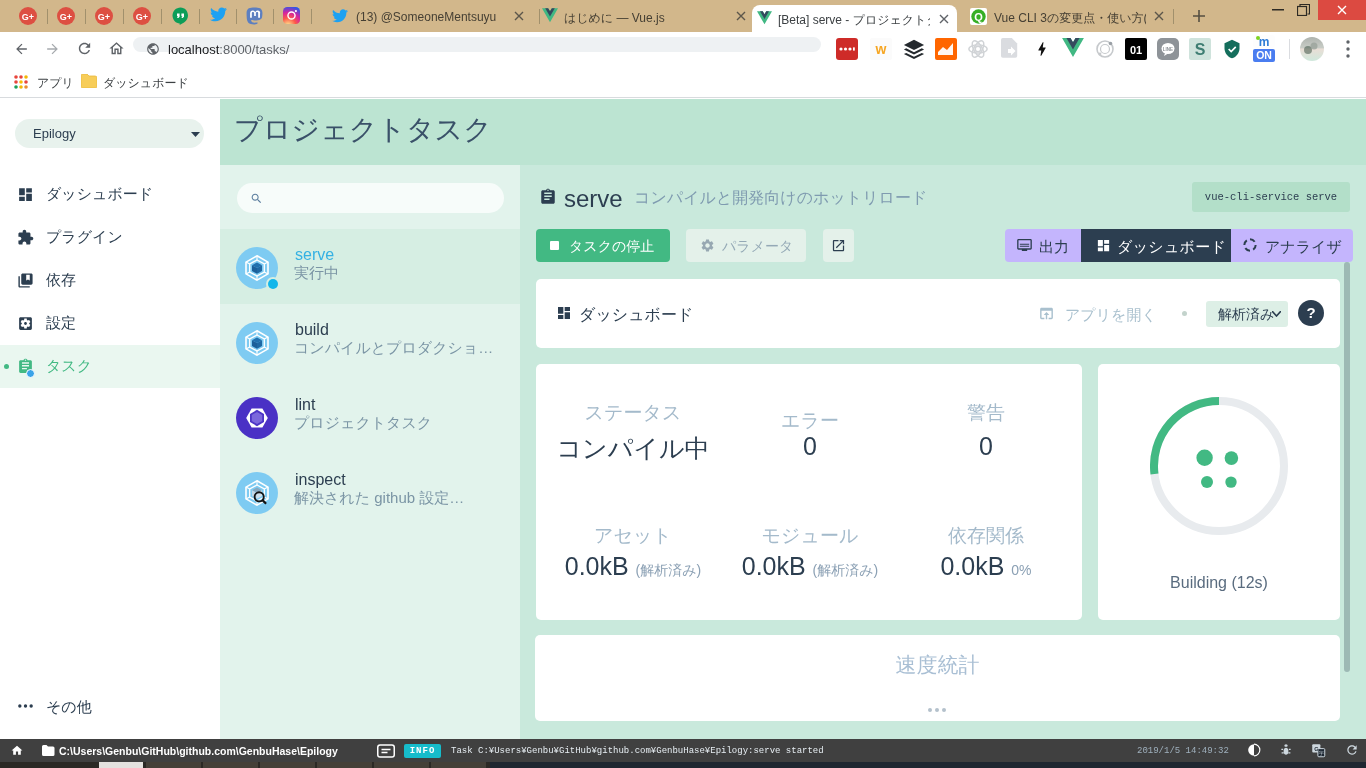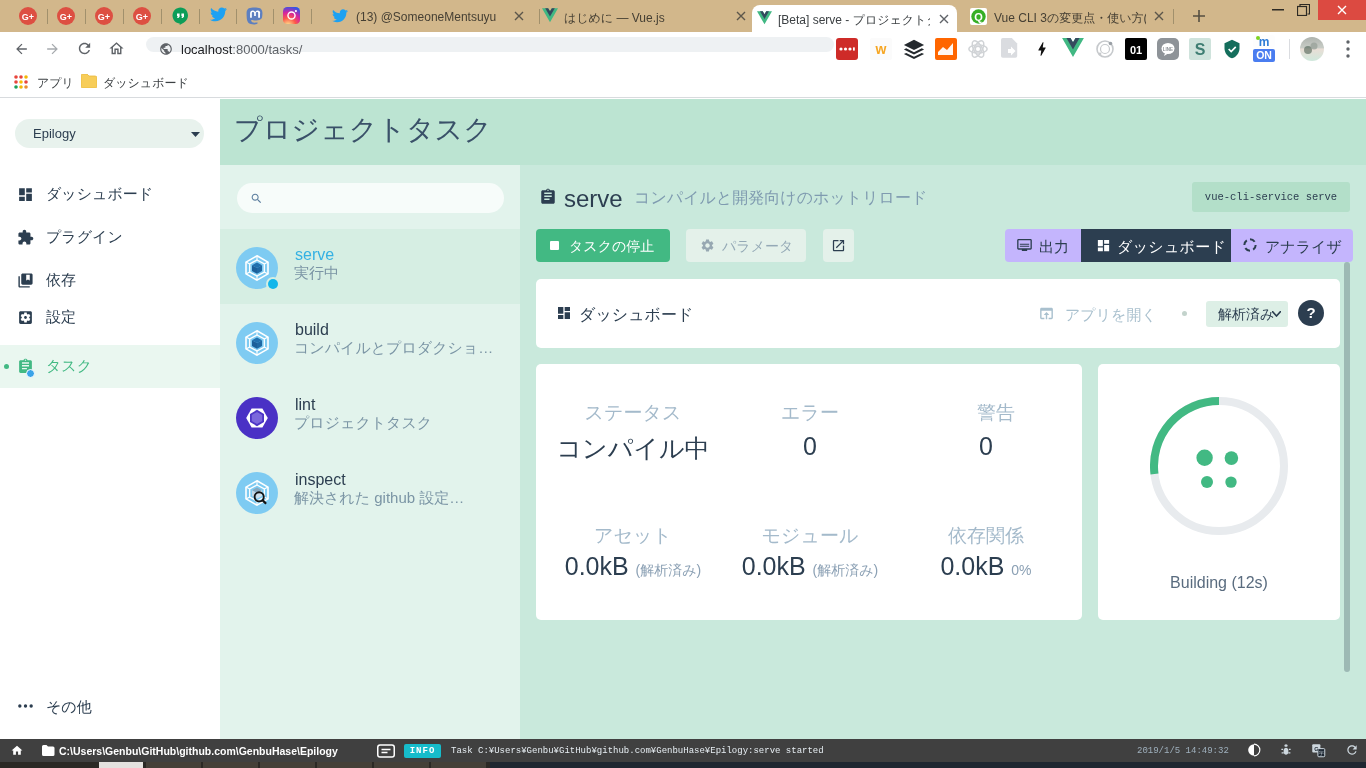--- a/index.html
+++ b/index.html
@@ -9,21 +9,21 @@
 svg { display:block; }
 #tabstrip { position:absolute; left:0; top:0; width:1366px; height:32px; background:#d2b78b; }
 .pin { position:absolute; top:7px; }
 .tabsep { position:absolute; top:9px; width:1px; height:15px; background:#a1906c; }
 .tabtitle { position:absolute; top:10px; font-size:12px; color:#453f33; white-space:nowrap; overflow:hidden; }
 .tabx { position:absolute; top:8px; width:16px; height:16px; }
 .tabx svg { margin:3px; }
 #activetab { position:absolute; left:752px; top:5px; width:205px; height:27px; background:#fff; border-radius:8px 8px 0 0; }
 #closebtn { position:absolute; left:1318px; top:0; width:48px; height:20px; background:#dc4a41; }
 #toolbar { position:absolute; left:0; top:32px; width:1366px; height:34px; background:#fff; }
-#omnibox { position:absolute; left:146px; top:5px; width:688px; height:15px; border-radius:12px; background:#eef1f3; }
+#omnibox { position:absolute; left:133px; top:5px; width:688px; height:15px; border-radius:12px; background:#eef1f3; }
 #urltext { position:absolute; left:35px; top:5px; font-size:13px; color:#202124; }
 .ext { position:absolute; top:6px; width:22px; height:22px; }
 #bookmarks { position:absolute; left:0; top:66px; width:1366px; height:32px; background:#fff; border-bottom:1px solid #d8dbde; font-size:12px; color:#3c4043; }
 #app { position:absolute; left:0; top:99px; width:1366px; height:663px; background:#c9e9dc; }
 #sidebar { position:absolute; left:0; top:0; width:220px; height:663px; background:#fff; }
 #projsel { position:absolute; left:15px; top:20px; width:189px; height:29px; background:#e8f2ed; border-radius:15px; font-size:13px; color:#2c3e50; line-height:29px; }
 .nav { position:absolute; left:0; width:220px; height:43px; color:#2c3e50; }
 .nav .ic { position:absolute; left:17px; top:13px; }
 .nav .lb { position:absolute; left:46px; top:12px; font-size:15px; }
 .nav.active { background:#eaf7f0; color:#42b983; }
@@ -499,22 +499,22 @@
         <div class="abs" style="left:12px;top:5px;font-size:14px;color:#2c3e50;">解析済み</div>
         <svg class="abs" style="left:66px;top:10px;" width="9" height="6">
             <path d="M0 0l4.5 5L9 0" fill="none" stroke="#2c3e50" stroke-width="1.6"></path>
           </svg>
       </div>
       <div class="abs" style="left:762px;top:21px;width:26px;height:26px;border-radius:50%;background:#2c3e50;color:#fff;font-size:15px;font-weight:bold;text-align:center;line-height:26px;">?</div>
     </div>
 
     <div class="card" style="left:16px;top:199px;width:546px;height:256px;">
       <div class="statlabel" style="left:97px;top:36px;">ステータス</div>
-      <div class="statlabel" style="left:274px;top:36px;font-family:Liberation Serif, serif;">エラー</div>
-      <div class="statlabel" style="left:460px;top:36px;">警告</div>
+      <div class="statlabel" style="left:274px;top:44px;font-family:Liberation Serif, serif;">エラー</div>
+      <div class="statlabel" style="left:450px;top:36px;">警告</div>
       <div class="statval" style="left:97px;top:68px;">コンパイル中</div>
       <div class="statval" style="left:274px;top:68px;">0</div>
       <div class="statval" style="left:450px;top:68px;">0</div>
       <div class="statlabel" style="left:97px;top:159px;">アセット</div>
       <div class="statlabel" style="left:274px;top:159px;">モジュール</div>
       <div class="statlabel" style="left:450px;top:159px;">依存関係</div>
       <div class="statval" style="left:97px;top:188px;">0.0kB <span class="statsm">(解析済み)</span></div>
       <div class="statval" style="left:274px;top:188px;">0.0kB <span class="statsm">(解析済み)</span></div>
       <div class="statval" style="left:450px;top:188px;">0.0kB <span class="statsm">0%</span></div>
     </div>
@@ -524,20 +524,26 @@
         <circle cx="69" cy="69" r="65" fill="none" stroke="#e8ebee" stroke-width="8"></circle>
         <path d="M69 4 A65 65 0 0 0 4.48 76.9" fill="none" stroke="#42b983" stroke-width="8"></path>
         <circle cx="54.6" cy="60.7" r="8.2" fill="#42b983"></circle>
         <circle cx="81.4" cy="61.1" r="6.8" fill="#42b983"></circle>
         <circle cx="57" cy="85.1" r="6" fill="#42b983"></circle>
         <circle cx="81" cy="85.1" r="5.7" fill="#42b983"></circle>
       </svg>
       <div class="abs" style="left:0;top:210px;width:242px;text-align:center;font-size:16px;color:#5a6c7f;">Building (12s)</div>
     </div>
 
+    <div class="card" style="left:15px;top:470px;width:805px;height:86px;">
+      <div class="abs" style="left:0;top:16px;width:805px;text-align:center;font-size:21px;color:#a9bfd4;">速度統計</div>
+      <div class="abs" style="left:393px;top:73px;width:4px;height:4px;border-radius:50%;background:#b4c1cc;"></div>
+      <div class="abs" style="left:400px;top:73px;width:4px;height:4px;border-radius:50%;background:#b4c1cc;"></div>
+      <div class="abs" style="left:407px;top:73px;width:4px;height:4px;border-radius:50%;background:#b4c1cc;"></div>
+    </div>
   </div>
 
   <div id="sidebar">
     <div id="projsel"><span style="padding-left:18px;">Epilogy</span>
       <svg class="abs" style="left:176px;top:13px;" width="9" height="5">
           <path d="M0 0h9L4.5 5z" fill="#2c3e50"></path>
         </svg>
     </div>
     <div class="nav" style="top:74px;">
       <svg class="ic" width="17" height="17" viewBox="0 0 24 24">
@@ -550,21 +556,21 @@
           <path d="M20.5 11H19V7c0-1.1-.9-2-2-2h-4V3.5C13 2.12 11.88 1 10.5 1S8 2.12 8 3.5V5H4c-1.1 0-1.99.9-1.99 2v3.8H3.5c1.49 0 2.7 1.21 2.7 2.7s-1.21 2.7-2.7 2.7H2V20c0 1.1.9 2 2 2h3.8v-1.5c0-1.49 1.21-2.7 2.7-2.7 1.49 0 2.7 1.21 2.7 2.7V22H17c1.1 0 2-.9 2-2v-4h1.5c1.38 0 2.5-1.12 2.5-2.5S21.88 11 20.5 11z" fill="#2c3e50"></path>
         </svg>
       <div class="lb">プラグイン</div>
     </div>
     <div class="nav" style="top:160px;">
       <svg class="ic" width="17" height="17" viewBox="0 0 24 24">
           <path d="M4 6H2v14c0 1.1.9 2 2 2h14v-2H4V6zm16-4H8c-1.1 0-2 .9-2 2v12c0 1.1.9 2 2 2h12c1.1 0 2-.9 2-2V4c0-1.1-.9-2-2-2zm-2 10l-2.5-1.5L13 12V4h5v8z" fill="#2c3e50"></path>
         </svg>
       <div class="lb">依存</div>
     </div>
-    <div class="nav" style="top:197px;">
+    <div class="nav" style="top:203px;">
       <svg class="ic" width="17" height="17" viewBox="0 0 24 24">
           <path d="M12 10c-1.1 0-2 .9-2 2s.9 2 2 2 2-.9 2-2-.9-2-2-2zm7-7H5c-1.1 0-2 .9-2 2v14c0 1.1.9 2 2 2h14c1.1 0 2-.9 2-2V5c0-1.1-.9-2-2-2zm-1.75 9c0 .23-.02.46-.05.68l1.48 1.16c.13.11.17.3.08.45l-1.4 2.42c-.09.15-.27.21-.43.15l-1.74-.7c-.36.28-.76.51-1.18.69l-.26 1.85c-.03.17-.18.3-.35.3h-2.8c-.17 0-.32-.13-.35-.29l-.26-1.85c-.43-.18-.82-.41-1.18-.69l-1.74.7c-.16.06-.34 0-.43-.15l-1.4-2.42c-.09-.15-.05-.34.08-.45l1.48-1.16c-.03-.23-.05-.46-.05-.69 0-.23.02-.46.05-.68l-1.48-1.16c-.13-.11-.17-.3-.08-.45l1.4-2.42c.09-.15.27-.21.43-.15l1.74.7c.36-.28.76-.51 1.18-.69l.26-1.85c.03-.17.18-.3.35-.3h2.8c.17 0 .32.13.35.29l.26 1.85c.43.18.82.41 1.18.69l1.74-.7c.16-.06.34 0 .43.15l1.4 2.42c.09.15.05.34-.08.45l-1.48 1.16c.03.23.05.46.05.69z" fill="#2c3e50"></path>
         </svg>
       <div class="lb">設定</div>
     </div>
     <div class="nav active" style="top:246px;">
       <div class="abs" style="left:4px;top:19px;width:5px;height:5px;border-radius:50%;background:#42b983;"></div>
       <svg class="ic" width="17" height="17" viewBox="0 0 24 24">
           <path d="M19 3h-4.18C14.4 1.84 13.3 1 12 1c-1.3 0-2.4.84-2.82 2H5c-1.1 0-2 .9-2 2v14c0 1.1.9 2 2 2h14c1.1 0 2-.9 2-2V5c0-1.1-.9-2-2-2zm-7-1c.55 0 1 .45 1 1s-.45 1-1 1-1-.45-1-1 .45-1 1-1zm2 14H7v-2h7v2zm3-4H7v-2h10v2zm0-4H7V6h10v2z" fill="#42b983"></path>
         </svg>

